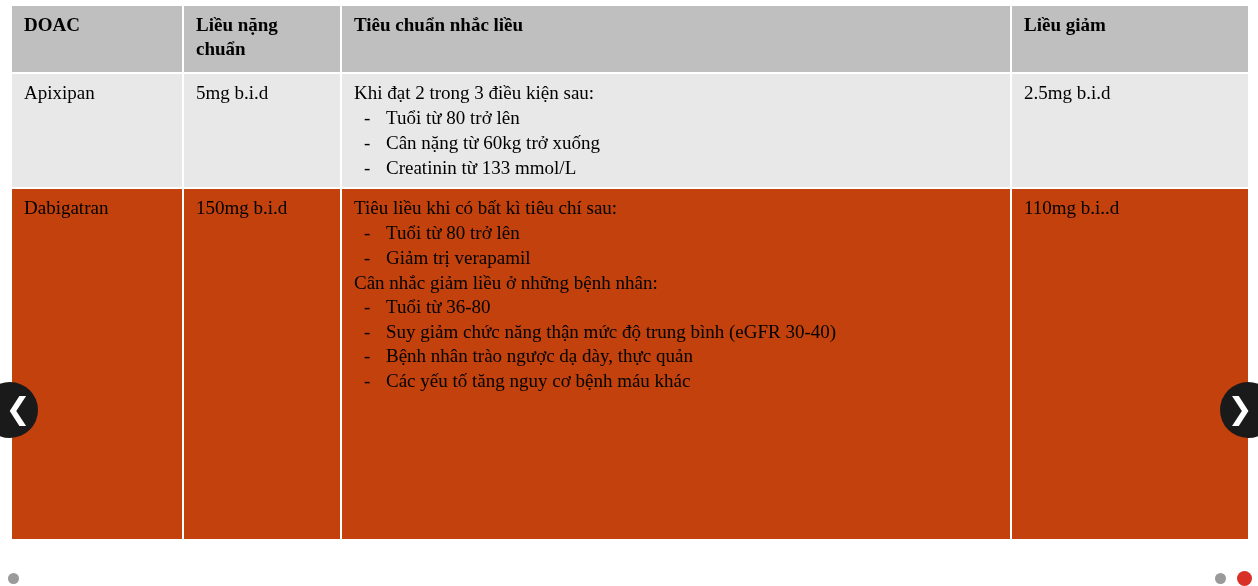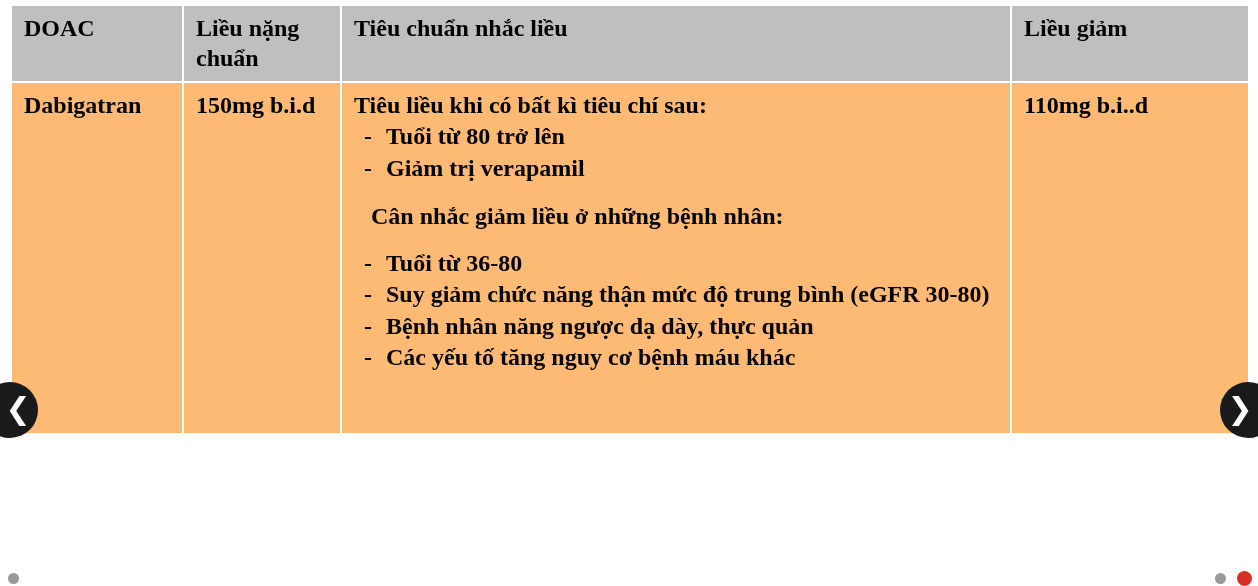--- a/index.html
+++ b/index.html
@@ -35,38 +35,37 @@
   table.doac-table col.c0 { width: 172px; }
   table.doac-table col.c1 { width: 158px; }
   table.doac-table col.c2 { width: 670px; }
   table.doac-table col.c3 { width: 238px; }
 
   table.doac-table th,
   table.doac-table td {
     border: 2px solid #ffffff;
     vertical-align: top;
     padding: 7px 10px 7px 12px;
-    font-size: 24px;
+    font-size: 19px;
     line-height: 1.27;
     color: #000000;
   }
 
   table.doac-table thead th {
     background: #bfbfbf;
     font-weight: bold;
     text-align: left;
     height: 52px;
   }
 
   table.doac-table tbody tr.row-a td {
     background: #e8e8e8;
   }
   table.doac-table tbody tr.row-b td {
-    background: #fdba74;
-    font-weight: bold;
+    background: #c2410c;
   }
 
   .row-a td { height: 96px; }
   .row-b td { height: 336px; }
 
   .cell-intro {
     margin: 0 0 1px 0;
   }
   ul.bullets {
     list-style: none;
@@ -79,21 +78,21 @@
     margin: 0;
     line-height: 1.3;
   }
   ul.bullets li::before {
     content: "-";
     position: absolute;
     left: 10px;
     top: 0;
   }
   .sub-intro {
-    margin: 17px;
+    margin: 0;
   }
 
   
   .nav-arrow {
     position: absolute;
     width: 56px;
     height: 56px;
     background: #1a1a1a;
     border-radius: 50%;
     top: 382px;
@@ -155,34 +154,47 @@
     </colgroup>
     <thead>
       <tr>
         <th>DOAC</th>
         <th>Liều nặng chuẩn</th>
         <th>Tiêu chuẩn nhắc liều</th>
         <th>Liều giảm</th>
       </tr>
     </thead>
     <tbody>
+      <tr class="row-a">
+        <td>Apixipan</td>
+        <td>5mg b.i.d</td>
+        <td>
+          <p class="cell-intro">Khi đạt 2 trong 3 điều kiện sau:</p>
+          <ul class="bullets">
+            <li>Tuổi từ 80 trở lên</li>
+            <li>Cân nặng từ 60kg trở xuống</li>
+            <li>Creatinin từ 133 mmol/L</li>
+          </ul>
+        </td>
+        <td>2.5mg b.i.d</td>
+      </tr>
       <tr class="row-b">
         <td>Dabigatran</td>
         <td>150mg b.i.d</td>
         <td>
           <p class="cell-intro">Tiêu liều khi có bất kì tiêu chí sau:</p>
           <ul class="bullets">
             <li>Tuổi từ 80 trở lên</li>
             <li>Giảm trị verapamil</li>
           </ul>
           <p class="sub-intro">Cân nhắc giảm liều ở những bệnh nhân:</p>
           <ul class="bullets">
             <li>Tuổi từ 36-80</li>
-            <li>Suy giảm chức năng thận mức độ trung bình (eGFR 30-80)</li>
-            <li>Bệnh nhân năng ngược dạ dày, thực quản</li>
+            <li>Suy giảm chức năng thận mức độ trung bình (eGFR 30-40)</li>
+            <li>Bệnh nhân trào ngược dạ dày, thực quản</li>
             <li>Các yếu tố tăng nguy cơ bệnh máu khác</li>
           </ul>
         </td>
         <td>110mg b.i..d</td>
       </tr>
     </tbody>
   </table>
 
   <div class="nav-arrow nav-prev">
     <span class="glyph">❮</span>

